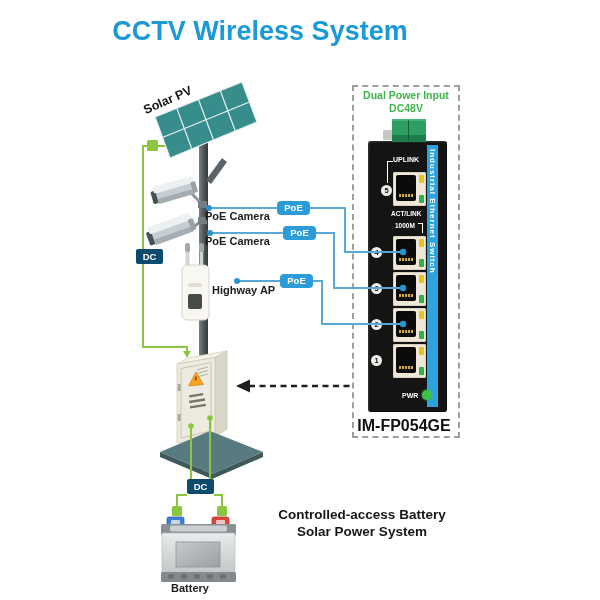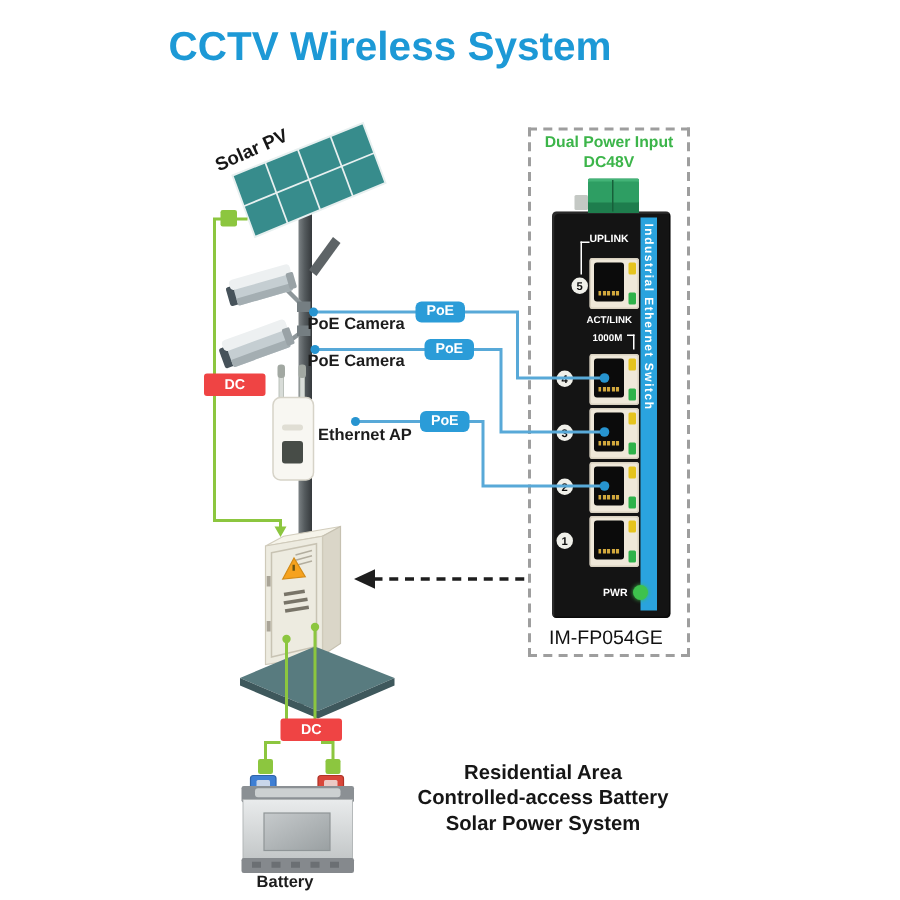--- a/index.html
+++ b/index.html
@@ -1,41 +1,41 @@
 <!DOCTYPE html>
 <html><head>
 <meta charset="utf-8">
 <style>
   html,body{margin:0;padding:0;background:#fff;font-family:"Liberation Sans",sans-serif;}
   #stage{position:relative;width:600px;height:600px;background:#ffffff;overflow:hidden;}
   svg.layer{position:absolute;left:0;top:0;pointer-events:none;}
   .lbl{position:absolute;font-weight:bold;color:#1c1c1c;font-size:11px;white-space:nowrap;}
   .badge{position:absolute;color:#fff;font-weight:bold;text-align:center;}
   .poe{width:33px;height:14px;font-size:9.5px;line-height:14px;background:#2B9CD8;border-radius:4px;}
-  .dc{width:41px;height:15px;font-size:9.5px;line-height:15px;background:#ef4444;border-radius:2px;}
+  .dc{width:27px;height:15px;font-size:9.5px;line-height:15px;background:#0c4a6e;border-radius:2px;}
   
   .dashedbox{position:absolute;left:352px;top:85px;width:104px;height:349px;border:2px dashed #9e9e9e;}
   .pwrline{position:absolute;left:352px;width:108px;text-align:center;color:#3CB54A;font-weight:bold;font-size:10.5px;white-space:nowrap;}
   .swbody{position:absolute;left:368px;top:141px;width:79px;height:271px;background:#141414;border-radius:3px;
           box-shadow:inset 1.5px 1.5px 0 rgba(255,255,255,.10), inset -1px -1px 0 rgba(0,0,0,.5);}
   .stripe{position:absolute;left:427px;top:145px;width:11px;height:262px;background:#2AA3DE;text-align:center;}
   .stripe span{writing-mode:vertical-rl;font-size:8px;font-weight:bold;color:#fff;letter-spacing:1px;line-height:11px;margin-top:4px;display:inline-block;white-space:nowrap;}
   .terminal{position:absolute;left:392px;top:119px;width:34px;height:23px;background:#2E9E63;border-radius:1px;box-shadow:inset 0 -7px 0 #1e7d4d, inset 0 2px 0 #43b377;}
   .termdiv{position:absolute;left:408px;top:120px;width:1px;height:21px;background:#17603a;}
   .termtab{position:absolute;left:383px;top:130px;width:9px;height:10px;background:#c4c8c4;border-radius:1px;}
   .swtext{position:absolute;color:#fff;font-weight:bold;white-space:nowrap;}
   .bracket{position:absolute;border-color:#fff;border-style:solid;border-width:0;}
   .circ{position:absolute;width:11px;height:11px;border-radius:50%;background:#f0f0ea;color:#101010;font-size:7.5px;font-weight:bold;text-align:center;line-height:11px;}
   .rj45{position:absolute;left:393px;width:33px;height:34px;background:#efe8d9;border-radius:2px;box-shadow:inset 0 0 0 1px #d9d1c0;}
   .hole{position:absolute;left:3px;top:3px;width:20px;height:26px;background:#0b0b0b;border-radius:2px;}
   .pins{position:absolute;left:3px;bottom:4px;width:14px;height:3px;background:repeating-linear-gradient(90deg,#d2a83c 0 2px,#1a1a1a 2px 3px);}
   .ledy{position:absolute;right:2px;top:3px;width:5px;height:8px;background:#e5c31d;border-radius:1px;}
   .ledg{position:absolute;right:2px;bottom:3px;width:5px;height:8px;background:#2eb24a;border-radius:1px;}
   .pwrled{position:absolute;left:422px;top:390px;width:10px;height:10px;border-radius:50%;background:#3ec24d;box-shadow:0 0 3px #3ec24d;}
-  .model{position:absolute;left:352px;top:417px;width:104px;text-align:center;font-size:13px;font-weight:normal;color:#111;}
+  .model{position:absolute;left:352px;top:417px;width:104px;text-align:center;font-size:16px;font-weight:bold;color:#111;}
   .title{position:absolute;left:0;top:16px;width:520px;text-align:center;font-size:27px;font-weight:bold;color:#1D99D6;letter-spacing:0px;}
   .apptext{position:absolute;left:262px;top:506px;width:200px;text-align:center;font-size:13.5px;font-weight:bold;color:#161616;line-height:17px;}
   .solar{position:absolute;left:147px;top:103px;font-size:12.5px;font-weight:bold;color:#161616;transform:rotate(-24deg);transform-origin:left bottom;white-space:nowrap;}
 </style>
 </head>
 <body>
 
 <div id="stage">
 
   <svg class="layer" width="600" height="600">
@@ -255,29 +255,28 @@
       <line x1="249" y1="386" x2="352" y2="386" stroke="#1e1e1e" stroke-width="2.4" stroke-dasharray="6 4.5"></line>
       <polygon points="236,386 250,379.5 250,392.5" fill="#1e1e1e"></polygon>
     </g>
   </svg>
 
   <div class="title">CCTV Wireless System</div>
   <div class="solar">Solar PV</div>
 
   <div class="lbl" style="left:205px;top:210px;">PoE Camera</div>
   <div class="lbl" style="left:205px;top:235px;">PoE Camera</div>
-  <div class="lbl" style="left:212px;top:284px;">Ethernet AP</div>
+  <div class="lbl" style="left:212px;top:284px;">Highway AP</div>
   <div class="lbl" style="left:150px;top:582px;width:80px;text-align:center;">Battery</div>
 
   <div class="badge poe" style="left:277px;top:201px;">PoE</div>
   <div class="badge poe" style="left:283px;top:226px;">PoE</div>
   <div class="badge poe" style="left:280px;top:274px;">PoE</div>
 
   <div class="badge dc" style="left:136px;top:249px;">DC</div>
   <div class="badge dc" style="left:187px;top:479px;">DC</div>
 
   <div class="apptext">
-    <div>Residential Area</div>
     <div>Controlled-access Battery</div>
     <div>Solar Power System</div>
   </div>
 
 </div>
 
 </body></html>

